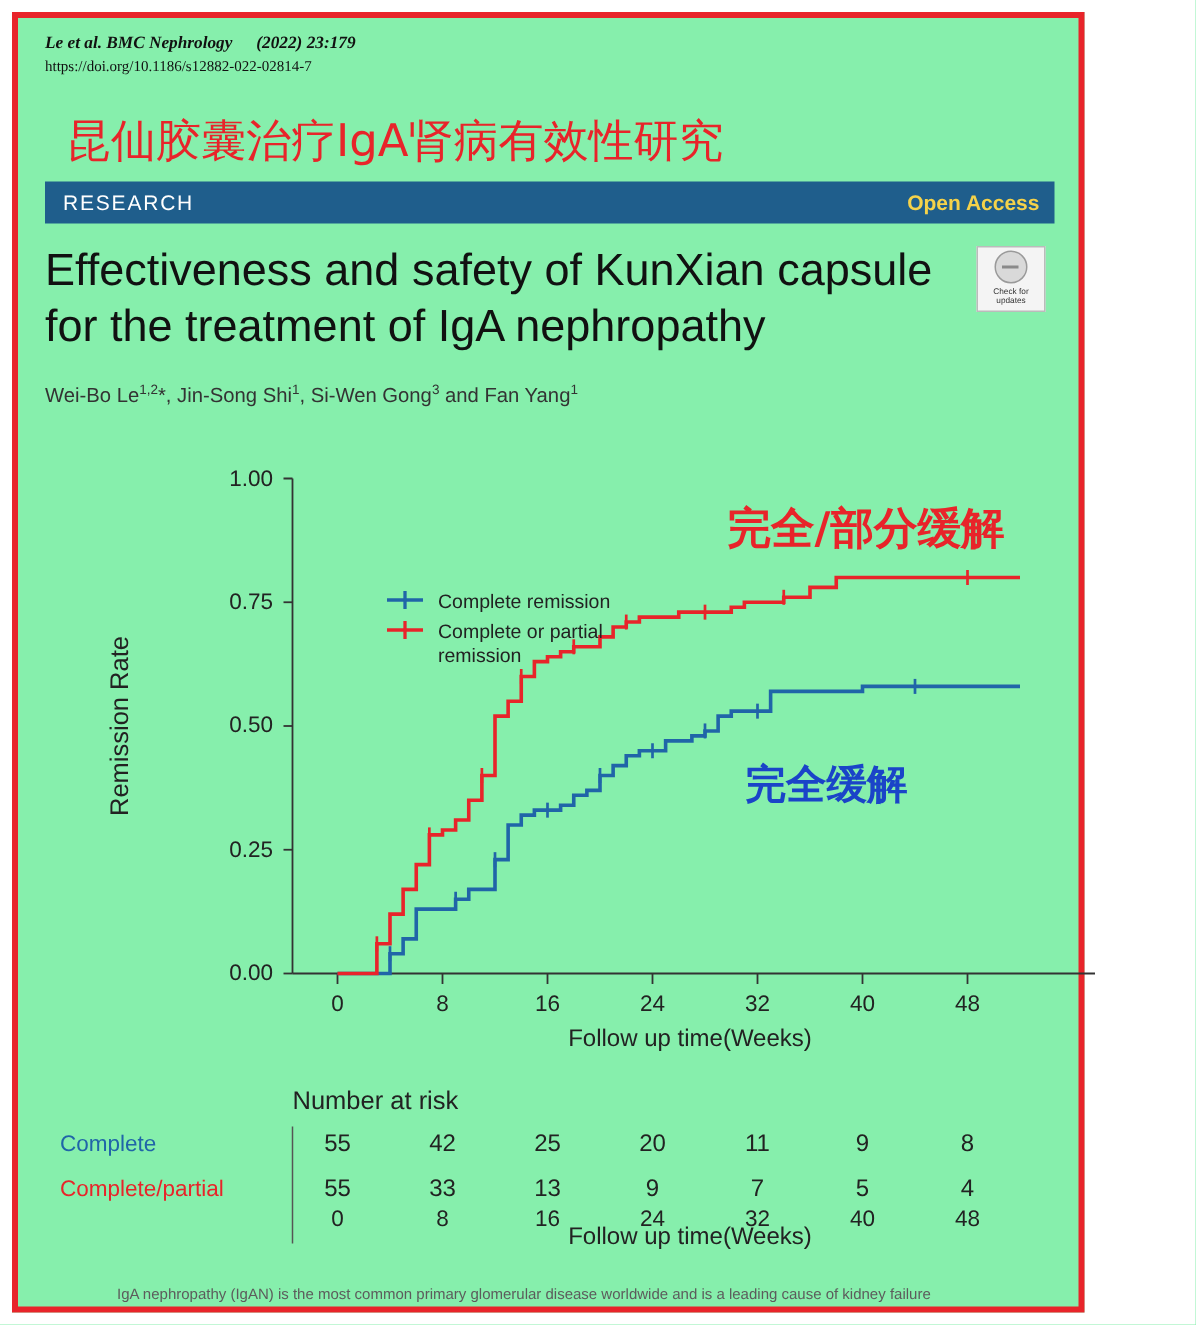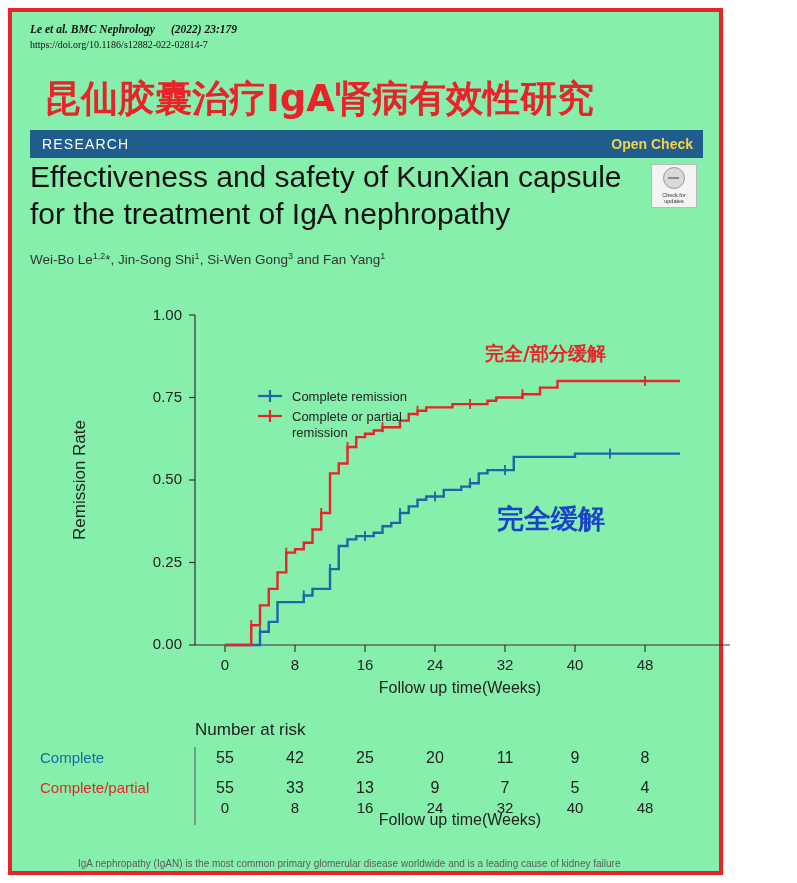--- a/index.html
+++ b/index.html
@@ -34,22 +34,22 @@
   .hdr-cite .vol{font-style:italic;font-weight:bold;padding-left:16px;}
   .hdr-doi{font-size:10px;color:#111;font-style:normal;font-weight:normal;}
   .hdr-right{
     font-family:"Liberation Serif", serif;
     font-size:24px;color:#2b2b2b;letter-spacing:-0.3px;
     padding-top:2px;
   }
   
   .cn-title{
     color:#e8242a;
-    font-weight:bold;
-    font-size:37px;
+    font-weight:normal;
+    font-size:30px;
     letter-spacing:0px;
     margin:6px 0 6px 14px;
     font-family:"DejaVu Sans", sans-serif;
   }
   
   .research-bar{
     background:#1f5e8c;
     height:28px;
     display:flex;align-items:center;justify-content:space-between;
     padding:0 10px 0 12px;
@@ -61,21 +61,21 @@
   }
   .research-bar .oalabel{
     color:#f5d24a;font-weight:bold;font-size:14px;
   }
   
   .paper-title{
     font-family:"Liberation Sans", sans-serif;
     font-size:30px;
     line-height:1.22;
     color:#111;
-    margin:1px 0 0 0;
+    margin:14px 0 0 0;
     max-width:600px;
     font-weight:400;
   }
   .authors{
     font-size:13.5px;color:#333;margin-top:18px;
   }
   .authors sup{font-size:9px;}
   .crossmark{
     position:absolute;right:22px;top:152px;
     width:46px;height:44px;border:1px solid #bbb;background:#f4f4f4;
@@ -93,25 +93,24 @@
   }
   
   .figwrap{
     position:relative;
     margin-top:18px;
     width:745px;height:545px;
   }
   svg.plot{display:block;}
   .cn-anno-red{
     position:absolute;
-    color:#e8242a;font-weight:bold;font-size:19px;
+    color:#e8242a;font-weight:bold;font-size:29px;
     font-family:"DejaVu Sans", sans-serif;
     left:455px;top:44px;
     white-space:nowrap;
-    margin-top:12px;
   }
   .cn-anno-blue{
     position:absolute;
     color:#1a44c8;font-weight:bold;font-size:27px;
     font-family:"DejaVu Sans", sans-serif;
     left:467px;top:216px;
     white-space:nowrap;
   }
   .footnote{
     position:absolute;left:22px;bottom:2px;
@@ -131,21 +130,21 @@
           <span>Le et al. BMC Nephrology</span><span class="vol">(2022) 23:179</span>
         </div>
         <div class="hdr-doi">https://doi.org/10.1186/s12882-022-02814-7</div>
       </div>
     </div>
 
     <div class="cn-title">昆仙胶囊治疗IgA肾病有效性研究</div>
 
     <div class="research-bar">
       <span class="rlabel">RESEARCH</span>
-      <span class="oalabel">Open Check</span>
+      <span class="oalabel">Open Access</span>
     </div>
 
     <div class="paper-title">
       <span>Effectiveness and safety of KunXian capsule</span><br>
       <span>for the treatment of IgA nephropathy</span>
     </div>
 
     <div class="authors">
       <span>Wei-Bo Le<sup>1,2</sup>*, Jin-Song Shi<sup>1</sup>, Si-Wen Gong<sup>3</sup> and Fan Yang<sup>1</sup></span>
     </div>

